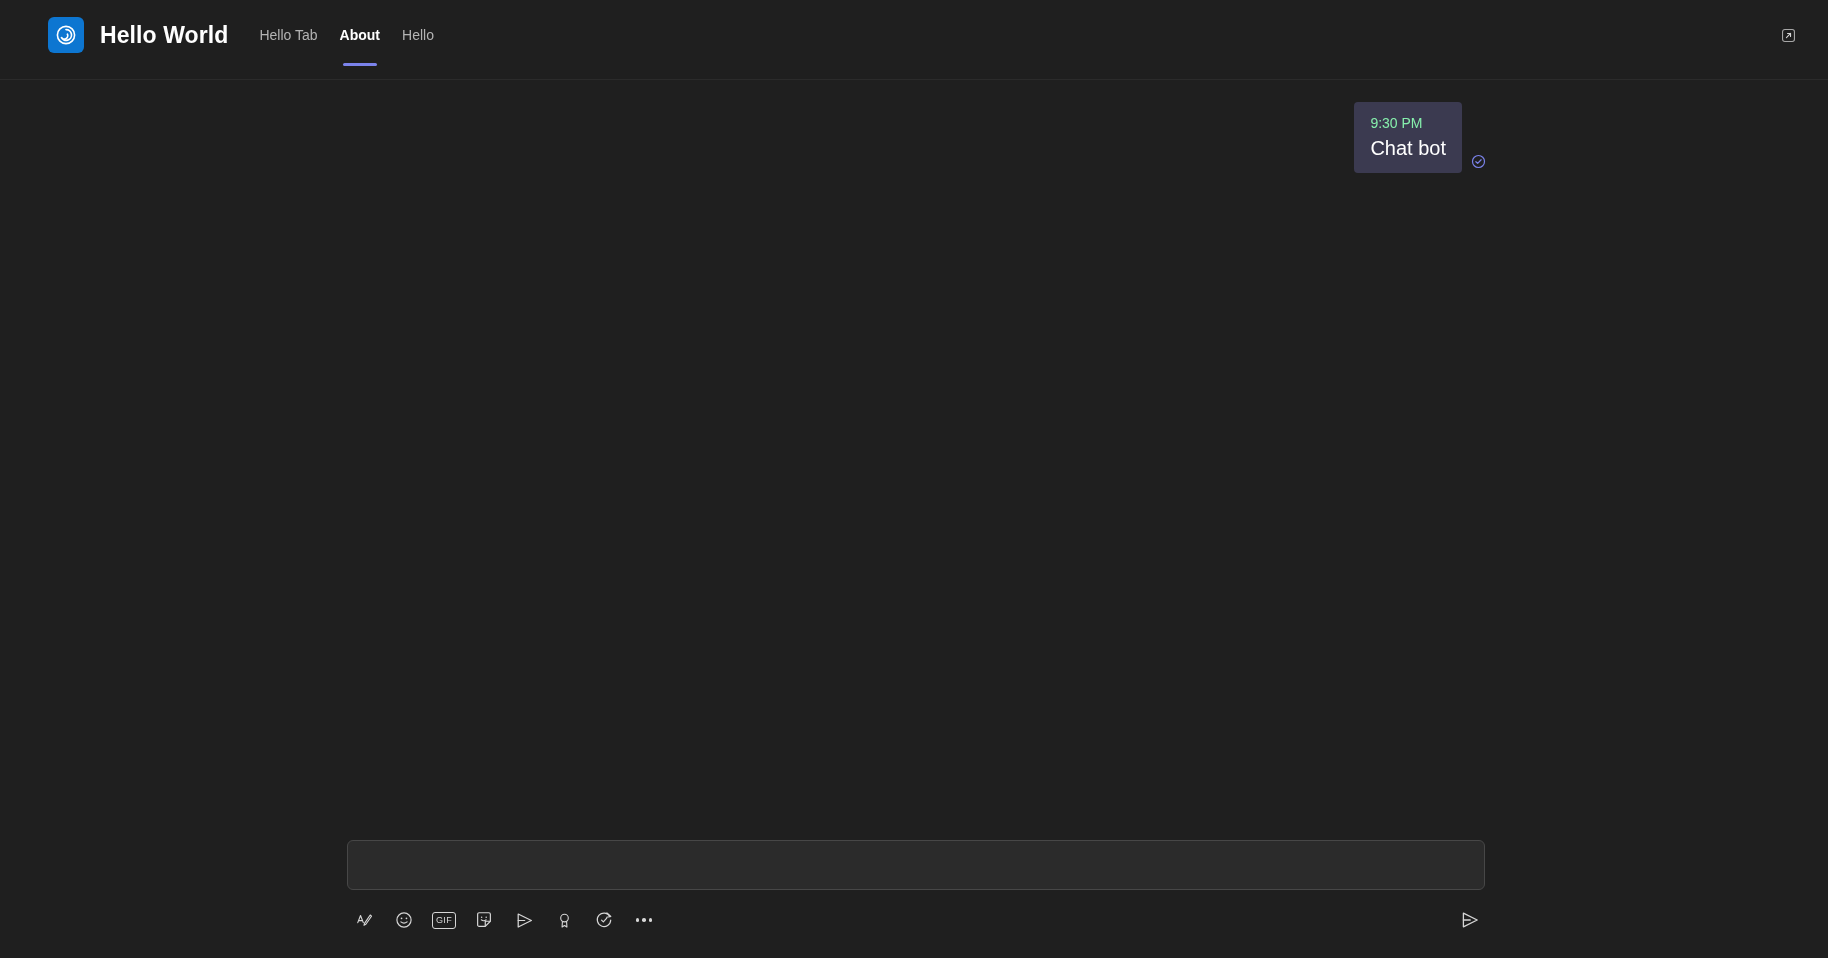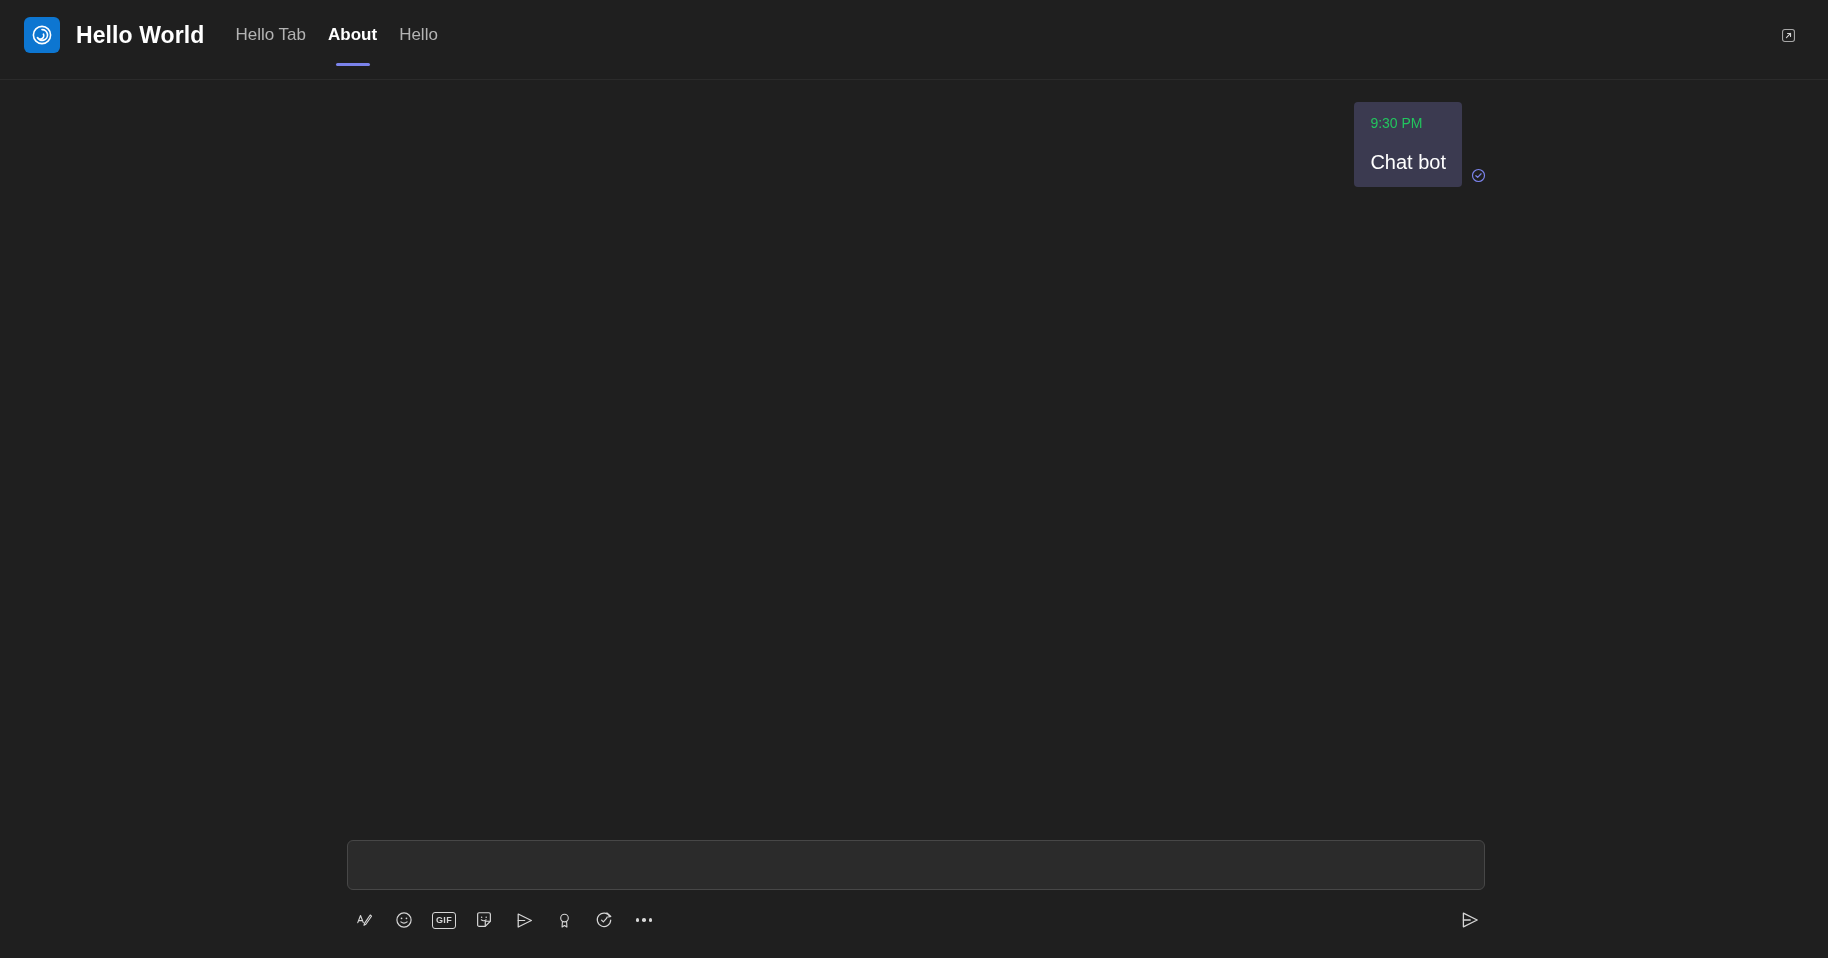--- a/index.html
+++ b/index.html
@@ -37,20 +37,21 @@
     align-items: flex-start;
     padding: 0;
     border-bottom: 1px solid #2b2b2b;
   }
 
   .header-left {
     display: flex;
     align-items: center;
     height: 70px;
     padding-left: 24px;
+    margin-left: 24px;
   }
 
   .app-icon {
     width: 36px;
     height: 36px;
     border-radius: 6px;
     background: #0d76d1;
     display: flex;
     align-items: center;
     justify-content: center;
@@ -74,21 +75,21 @@
     height: 80px;
     margin-left: 20px;
   }
 
   .tab {
     position: relative;
     height: 70px;
     display: flex;
     align-items: center;
     padding: 0 11px;
-    font-size: 17px;
+    font-size: 14px;
     color: #b3b3b3;
     cursor: pointer;
     white-space: nowrap;
   }
 
   .tab.active {
     color: #ffffff;
     font-weight: bold;
   }
 
@@ -140,23 +141,23 @@
   .bubble {
     background: #3b3a50;
     border-radius: 4px;
     padding: 12px 16px 14px 16px;
     min-width: 100px;
     max-width: 600px;
   }
 
   .bubble-time {
     font-size: 14px;
-    color: #22c55e;
+    color: #86efac;
     line-height: 18px;
-    margin-bottom: 19px;
+    margin-bottom: 5px;
   }
 
   .bubble-text {
     font-size: 20px;
     color: #ffffff;
     line-height: 22px;
   }
 
   .msg-status {
     margin-left: 8px;
@@ -234,21 +235,21 @@
     justify-content: center;
     cursor: pointer;
     border-radius: 4px;
     color: #d6d6d6;
   }
 
   .gif-box {
     border: 1.6px solid #d6d6d6;
     border-radius: 3px;
     font-size: 9px;
-    font-weight: bold;
+    font-weight: normal;
     letter-spacing: 0.3px;
     line-height: 1;
     padding: 3px 3px 3px 3px;
     color: #d6d6d6;
     font-family: "Liberation Sans", sans-serif;
   }
 
   .dots {
     display: flex;
     align-items: center;

